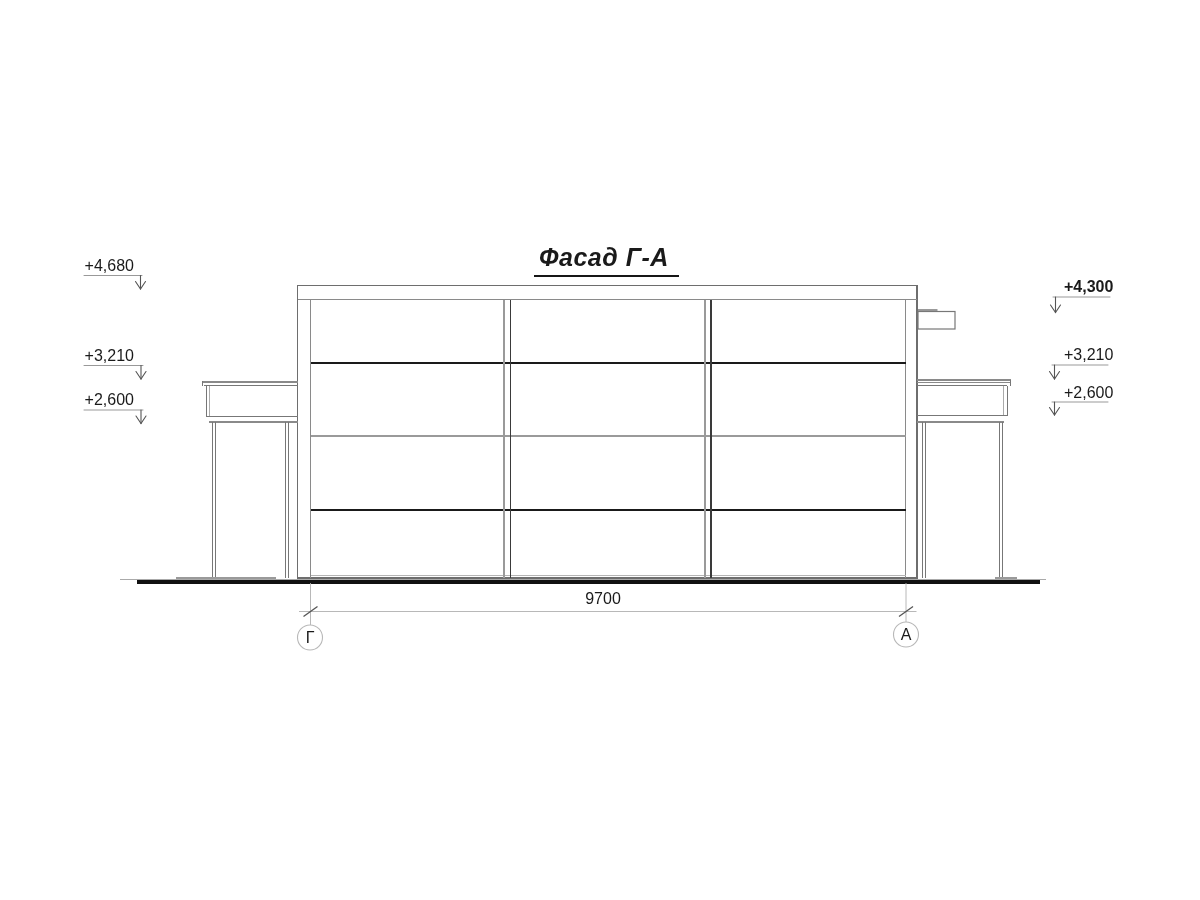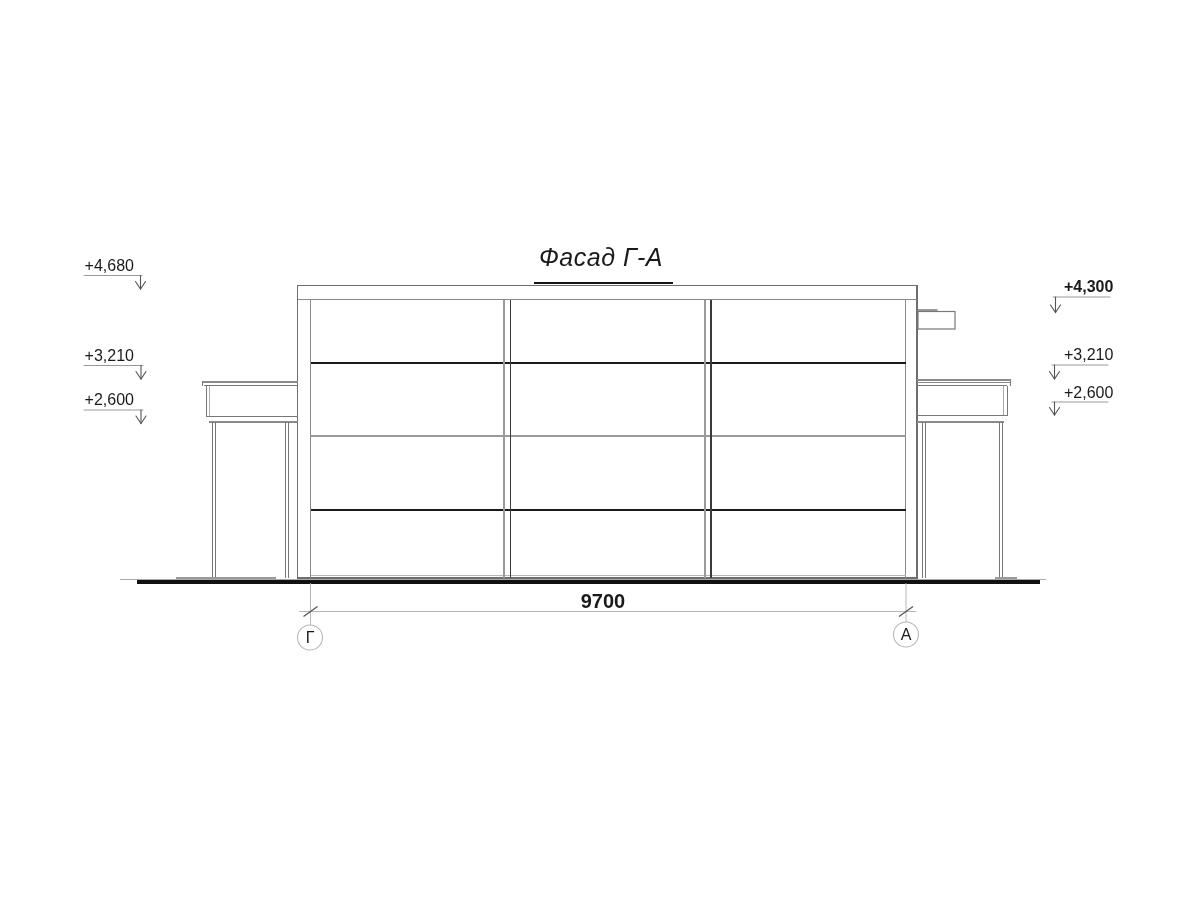--- a/index.html
+++ b/index.html
@@ -3,27 +3,27 @@
 <meta charset="utf-8">
 <style>
   html,body{margin:0;padding:0;background:#fff;}
   #stage{
     position:relative;width:1200px;height:900px;background:#fff;overflow:hidden;
     font-family:"Liberation Sans",sans-serif;color:#1a1a1a;
   }
   #stage svg{position:absolute;left:0;top:0;}
   .txt{position:absolute;white-space:nowrap;}
   .drawing-title{
-    left:534px;top:243px;font-size:25px;font-style:italic;font-weight:normal;
-    padding:0 10px 10px 5px;border-bottom:2px solid #161616;letter-spacing:.5px;
+    left:534px;top:243px;font-size:25px;font-style:italic;font-weight:bold;
+    padding:0 10px 3px 5px;border-bottom:2px solid #161616;letter-spacing:.5px;
   }
   .elev{font-size:16px;line-height:18px;}
   .elev.left{left:58px;width:76px;text-align:right;}
   .elev.right{left:1064px;width:76px;text-align:left;}
-  .dim-value{left:563px;top:590px;width:80px;text-align:center;font-size:20px;font-weight:bold;}
+  .dim-value{left:563px;top:590px;width:80px;text-align:center;font-size:16px;}
   .axis-letter{width:26px;text-align:center;font-size:16px;line-height:18px;}
 </style>
 </head>
 <body>
 
 <div id="stage">
 
   <svg width="1200" height="900" viewBox="0 0 1200 900">
 
     <g fill="none" shape-rendering="crispEdges">

